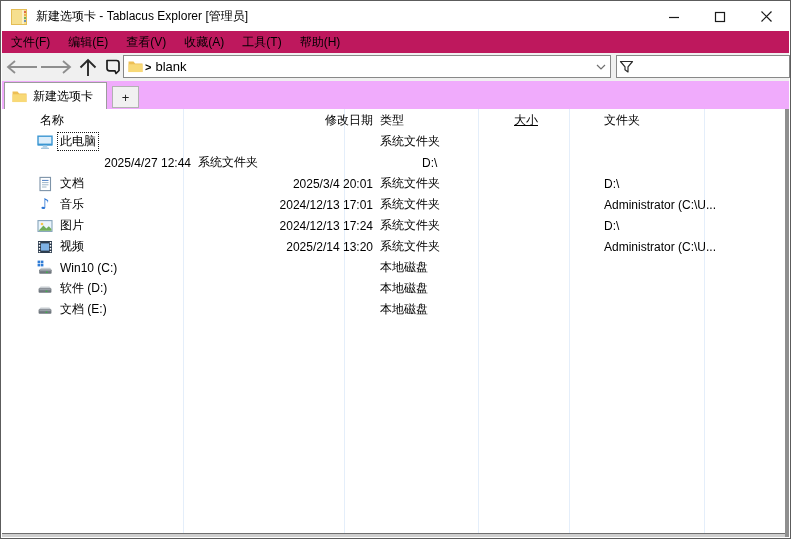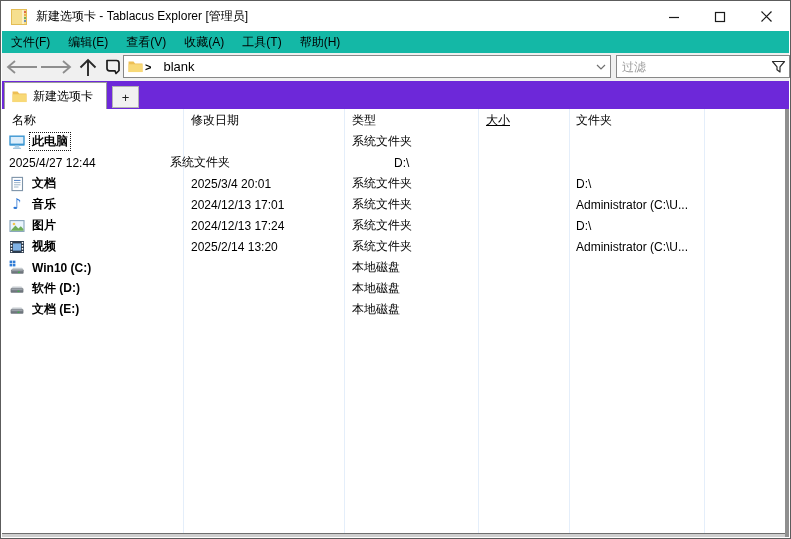--- a/index.html
+++ b/index.html
@@ -7,60 +7,60 @@
   .window{position:relative;width:791px;height:539px;box-sizing:border-box;border:1px solid #5c5c5c;background:#fff;overflow:hidden;}
 
   
   .titlebar{position:absolute;left:1px;right:1px;top:1px;height:29px;background:#fff;display:flex;align-items:center;}
   .app-icon{margin-left:9px;width:16px;height:16px;flex:0 0 auto;}
   .title-text{margin-left:9px;font-size:12px;color:#000;white-space:nowrap;}
   .win-controls{margin-left:auto;display:flex;height:100%;}
   .win-btn{width:46px;height:100%;border:none;background:transparent;display:flex;align-items:center;justify-content:center;padding:0;cursor:default;}
 
   
-  .menubar{position:absolute;left:1px;right:1px;top:30px;height:22px;background:#14b8a6;display:flex;}
+  .menubar{position:absolute;left:1px;right:1px;top:30px;height:22px;background:#be185d;display:flex;}
   .menu-item{padding:0 9px;line-height:22px;color:#000;white-space:nowrap;}
 
   
   .toolbar{position:absolute;left:1px;right:1px;top:52px;height:28px;background:#f0f0f0;}
   .nav-icons{position:absolute;left:2px;top:0;height:28px;display:flex;align-items:center;}
   .tb-btn{border:none;background:transparent;padding:0;display:flex;align-items:center;cursor:default;}
   .plus-lbl{font-size:13px;color:#1a1a1a;margin-left:1px;margin-right:2px;}
   .addressbar{position:absolute;left:121px;top:2px;width:488px;height:23px;box-sizing:border-box;border:1px solid #888;background:#fff;display:flex;align-items:center;}
   .addr-folder{margin-left:4px;width:15px;height:13px;}
   .crumb-sep{margin-left:2px;font-weight:bold;font-size:11px;}
-  .addr-value{margin-left:12px;font-size:13px;}
+  .addr-value{margin-left:4px;font-size:13px;}
   .addr-chevron{position:absolute;right:4px;top:8px;}
   .filterbox{position:absolute;left:614px;top:2px;width:174px;height:23px;box-sizing:border-box;border:1px solid #888;background:#fff;display:flex;align-items:center;}
   .filter-input{flex:1;border:none;outline:none;background:transparent;font-family:inherit;font-size:12px;padding:0 0 0 5px;min-width:0;}
   .filter-input::placeholder{color:#9a9a9a;opacity:1;}
   .funnel{margin:0 3px 0 2px;flex:0 0 auto;}
 
   
-  .tabbar{position:absolute;left:1px;right:1px;top:80px;height:28px;background:#6d28d9;text-decoration:underline;}
+  .tabbar{position:absolute;left:1px;right:1px;top:80px;height:28px;background:#f0abfc;text-decoration:underline;}
   .tab-active{position:absolute;left:2px;top:1px;width:103px;height:27px;box-sizing:border-box;background:#fff;border:1px solid #9c9c9c;border-bottom:none;display:flex;align-items:center;}
   .tab-active .tab-folder{margin-left:7px;width:15px;height:13px;}
   .tab-label{margin-left:6px;white-space:nowrap;}
   .tab-plus{position:absolute;left:110px;top:5px;width:27px;height:22px;box-sizing:border-box;background:#f1f1f1;border:1px solid #b2b2b2;display:flex;align-items:center;justify-content:center;font-size:13px;color:#222;}
 
   
   .filelist{position:absolute;left:1px;top:108px;right:5px;bottom:5px;background:#fff;overflow:hidden;}
   .cdiv{position:absolute;top:0;bottom:0;width:1px;background:#e4eefa;}
-  .lrow{display:flex;align-items:center;height:21px;position:relative;}
+  .lrow{display:flex;align-items:center;height:21px;position:relative;margin-left:28px;}
   .hrow{height:22px;}
   .cell{box-sizing:border-box;overflow:hidden;white-space:nowrap;flex:0 0 auto;}
   .c0{width:182px;padding-left:10px;}
-  .c1{width:161px;padding-left:7px;}
+  .c1{width:161px;padding-left:7px;text-align:right;}
   .c2{width:134px;padding-left:7px;}
   .c3{width:91px;padding-left:7px;text-decoration:underline;}
   .c4{width:135px;padding-left:6px;}
   .c5{flex:1 1 auto;}
   .namecell{display:flex;align-items:center;padding-left:0;}
   .ficon{width:16px;height:16px;margin-left:7px;margin-right:4px;flex:0 0 auto;display:flex;align-items:center;justify-content:center;}
-  .fname{padding:0 2px;border:1px solid transparent;font-weight:bold;}
+  .fname{padding:0 2px;border:1px solid transparent;}
   .fname.focused{border:1px dotted #1a1a1a;}
   .note-glyph{color:#2a74d4;font-size:15px;line-height:15px;font-family:"DejaVu Sans",sans-serif;}
 
   
   .edge-right{position:absolute;top:108px;right:1px;width:4px;bottom:1px;background:#8f8f8f;}
   .edge-bottom{position:absolute;left:1px;right:5px;bottom:1px;height:4px;background:#cfcfcf;border-top:1px solid #6f6f6f;box-sizing:border-box;}
 </style>
 </head>
 <body>
 
@@ -137,21 +137,20 @@
           <path d="M0.5 4.6 H15.5 V13 H0.5z" fill="#f8d977"></path>
         </svg>
       <span class="crumb-sep">&gt;</span>
       <span class="addr-value">blank</span>
       <svg class="addr-chevron" width="10" height="6" viewBox="0 0 10 6">
           <path d="M1 1 L5 5 L9 1" stroke="#707070" stroke-width="1.2" fill="none"></path>
         </svg>
     </div>
 
     <div class="filterbox">
-      <input class="filter-input" type="text" placeholder="过滤" style="">
       <svg class="funnel" width="15" height="15" viewBox="0 0 15 15">
           <path d="M1.5 2.5 H13.5 L9 7.8 V13 L6 10.8 V7.8 Z" fill="none" stroke="#2a2a2a" stroke-width="1.2" stroke-linejoin="round"></path>
         </svg>
     </div>
   </div>
 
   <div class="tabbar">
     <div class="tab-active">
       <svg class="tab-folder" viewBox="0 0 16 14">
           <path d="M0.5 1.5 h5.4 l1.6 2.2 H15.5 V13 H0.5z" fill="#edbf55"></path>

